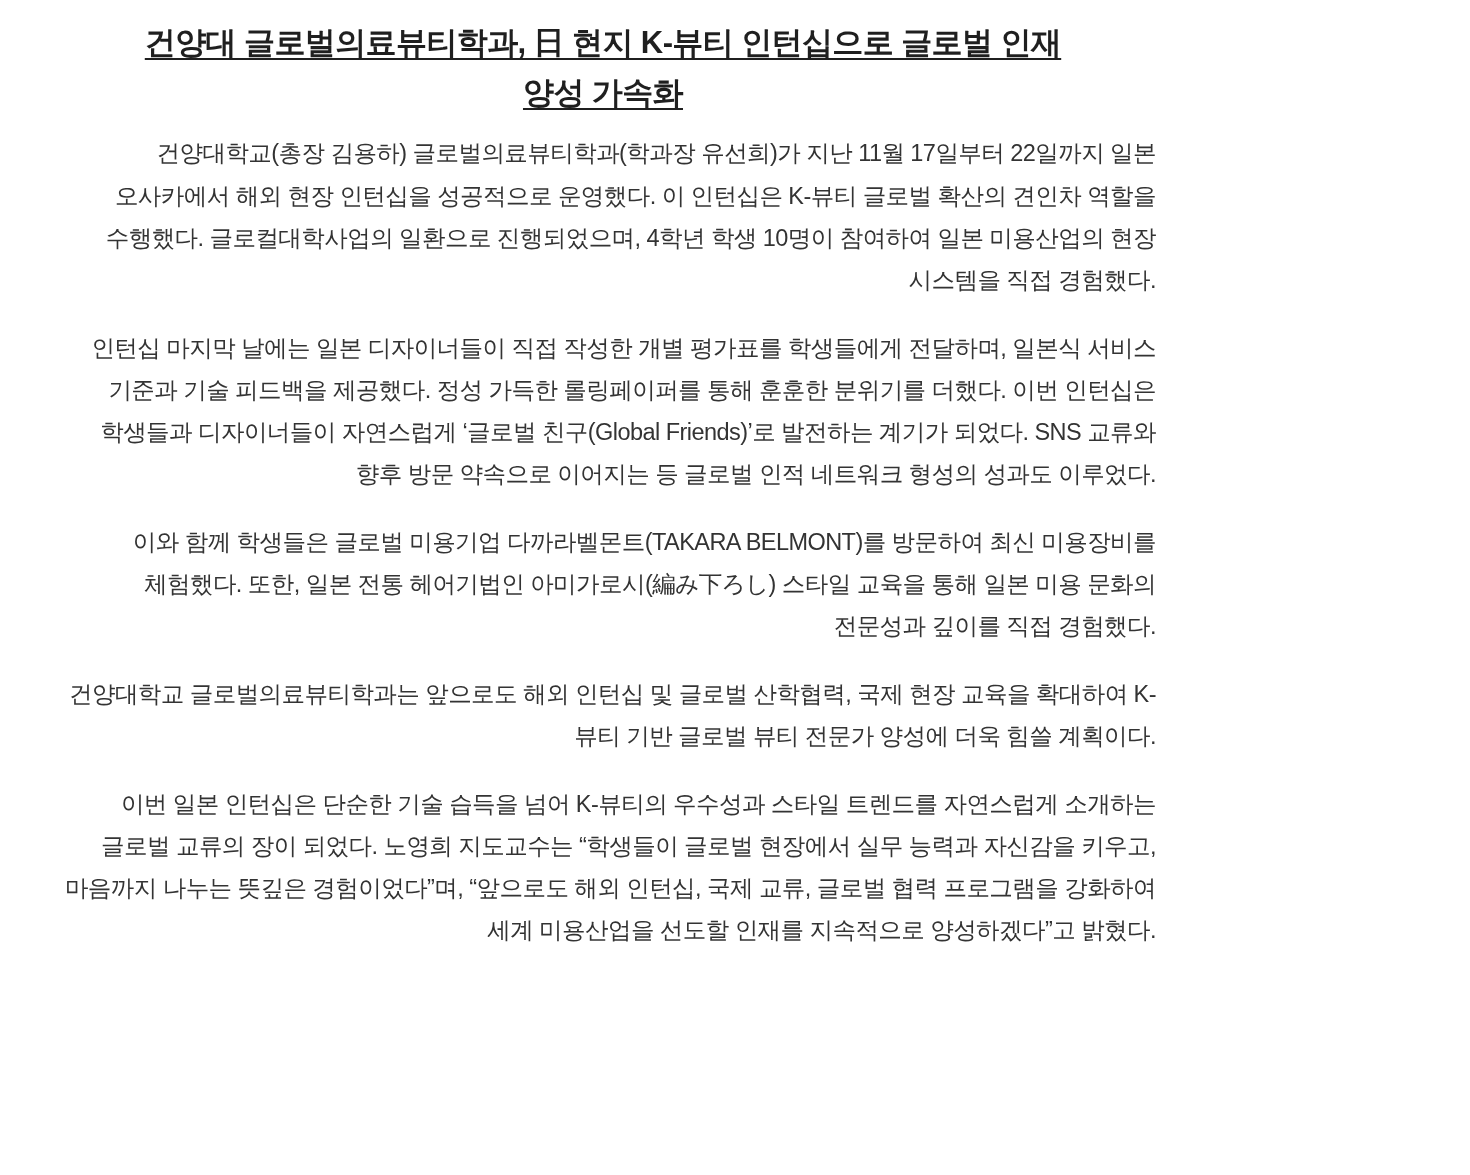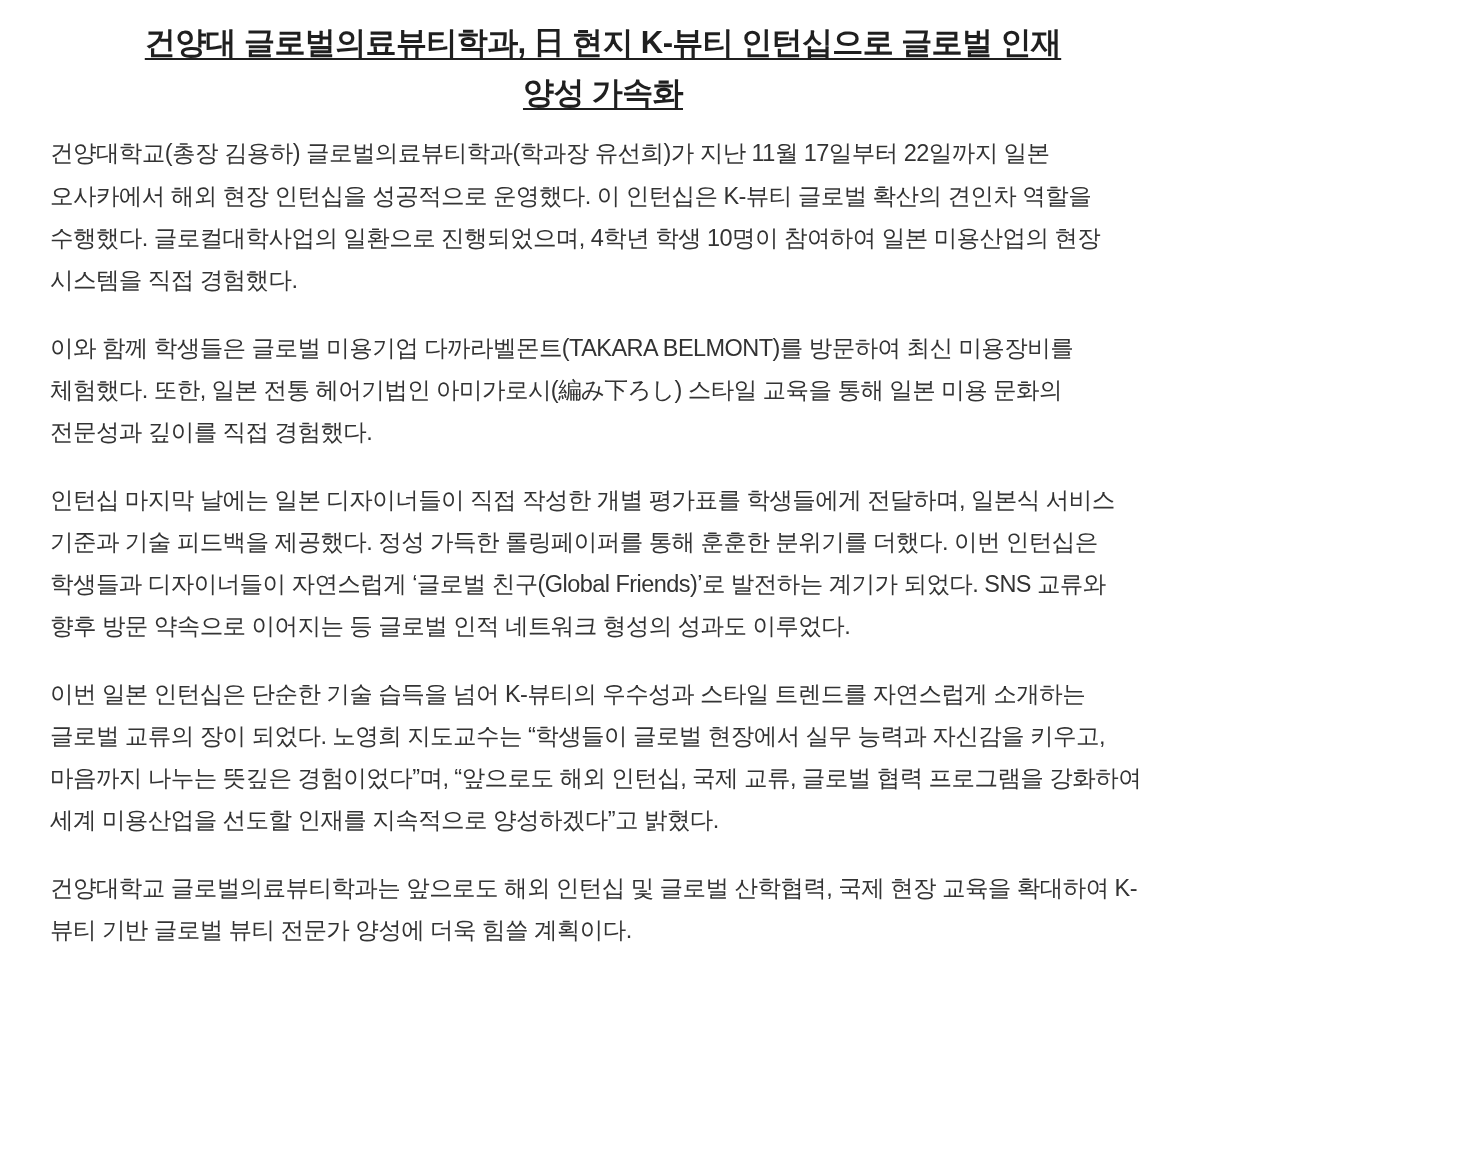--- a/index.html
+++ b/index.html
@@ -31,21 +31,21 @@
   }
   .article-title span {
     text-decoration: underline;
     text-underline-offset: 5px;
     text-decoration-thickness: 2px;
   }
   .body-copy {
     margin: 0;
   }
   .para {
-    text-align: left;
+    text-align: right;
     font-size: 23.5px;
     line-height: 1.79;
     letter-spacing: -0.55px;
     color: #333333;
     margin: 0 0 26px 0;
     padding: 0 4px;
     word-break: keep-all;
   }
   .para:last-child {
     margin-bottom: 0;
@@ -56,19 +56,19 @@
 
 <div class="page">
 
   <h1 class="article-title">
     <span>건양대 글로벌의료뷰티학과, 日 현지 K-뷰티 인턴십으로 글로벌 인재</span><br>
     <span>양성 가속화</span>
   </h1>
 
   <div class="body-copy">
     <p class="para">건양대학교(총장 김용하) 글로벌의료뷰티학과(학과장 유선희)가 지난 11월 17일부터 22일까지 일본 오사카에서 해외 현장 인턴십을 성공적으로 운영했다. 이 인턴십은 K-뷰티 글로벌 확산의 견인차 역할을 수행했다. 글로컬대학사업의 일환으로 진행되었으며, 4학년 학생 10명이 참여하여 일본 미용산업의 현장 시스템을 직접 경험했다.</p>
+    <p class="para">인턴십 마지막 날에는 일본 디자이너들이 직접 작성한 개별 평가표를 학생들에게 전달하며, 일본식 서비스 기준과 기술 피드백을 제공했다. 정성 가득한 롤링페이퍼를 통해 훈훈한 분위기를 더했다. 이번 인턴십은 학생들과 디자이너들이 자연스럽게 ‘글로벌 친구(Global Friends)’로 발전하는 계기가 되었다. SNS 교류와 향후 방문 약속으로 이어지는 등 글로벌 인적 네트워크 형성의 성과도 이루었다.</p>
     <p class="para">이와 함께 학생들은 글로벌 미용기업 다까라벨몬트(TAKARA BELMONT)를 방문하여 최신 미용장비를 체험했다. 또한, 일본 전통 헤어기법인 아미가로시(編み下ろし) 스타일 교육을 통해 일본 미용 문화의 전문성과 깊이를 직접 경험했다.</p>
-    <p class="para">인턴십 마지막 날에는 일본 디자이너들이 직접 작성한 개별 평가표를 학생들에게 전달하며, 일본식 서비스 기준과 기술 피드백을 제공했다. 정성 가득한 롤링페이퍼를 통해 훈훈한 분위기를 더했다. 이번 인턴십은 학생들과 디자이너들이 자연스럽게 ‘글로벌 친구(Global Friends)’로 발전하는 계기가 되었다. SNS 교류와 향후 방문 약속으로 이어지는 등 글로벌 인적 네트워크 형성의 성과도 이루었다.</p>
+    <p class="para">건양대학교 글로벌의료뷰티학과는 앞으로도 해외 인턴십 및 글로벌 산학협력, 국제 현장 교육을 확대하여 K-뷰티 기반 글로벌 뷰티 전문가 양성에 더욱 힘쓸 계획이다.</p>
     <p class="para">이번 일본 인턴십은 단순한 기술 습득을 넘어 K-뷰티의 우수성과 스타일 트렌드를 자연스럽게 소개하는 글로벌 교류의 장이 되었다. 노영희 지도교수는 “학생들이 글로벌 현장에서 실무 능력과 자신감을 키우고, 마음까지 나누는 뜻깊은 경험이었다”며, “앞으로도 해외 인턴십, 국제 교류, 글로벌 협력 프로그램을 강화하여 세계 미용산업을 선도할 인재를 지속적으로 양성하겠다”고 밝혔다.</p>
-    <p class="para">건양대학교 글로벌의료뷰티학과는 앞으로도 해외 인턴십 및 글로벌 산학협력, 국제 현장 교육을 확대하여 K-뷰티 기반 글로벌 뷰티 전문가 양성에 더욱 힘쓸 계획이다.</p>
   </div>
 
 </div>
 
 </body></html>

